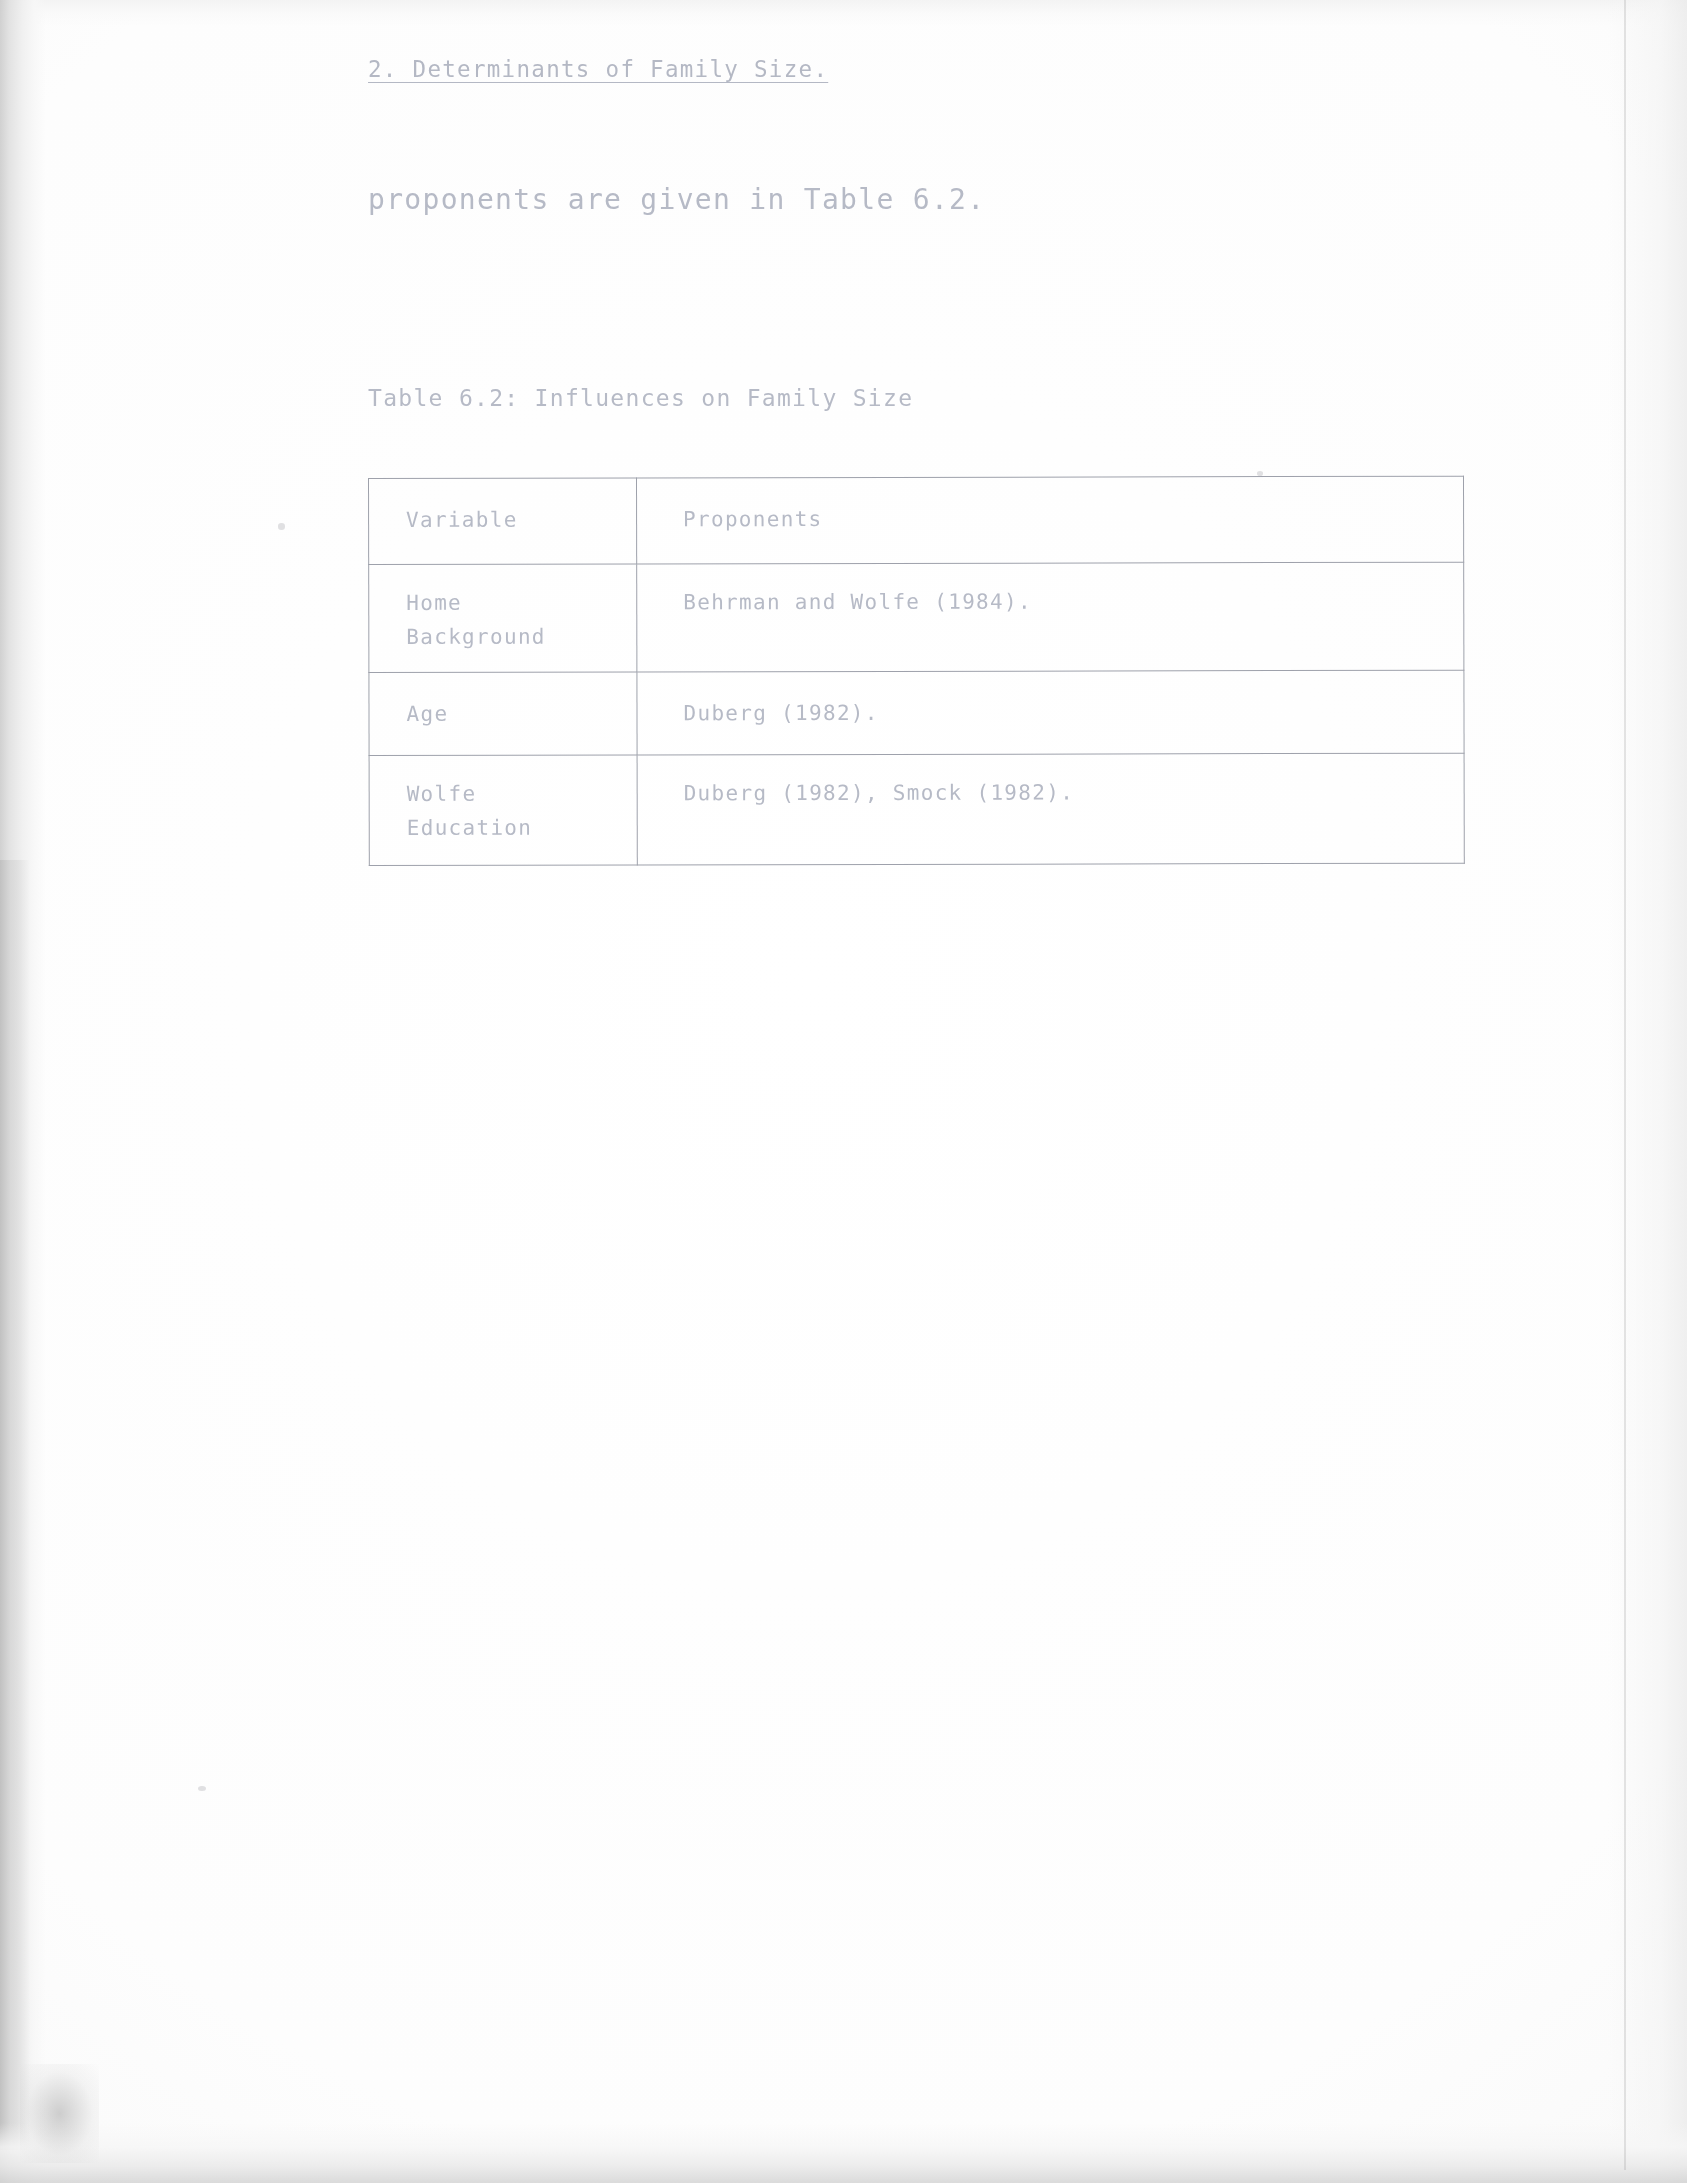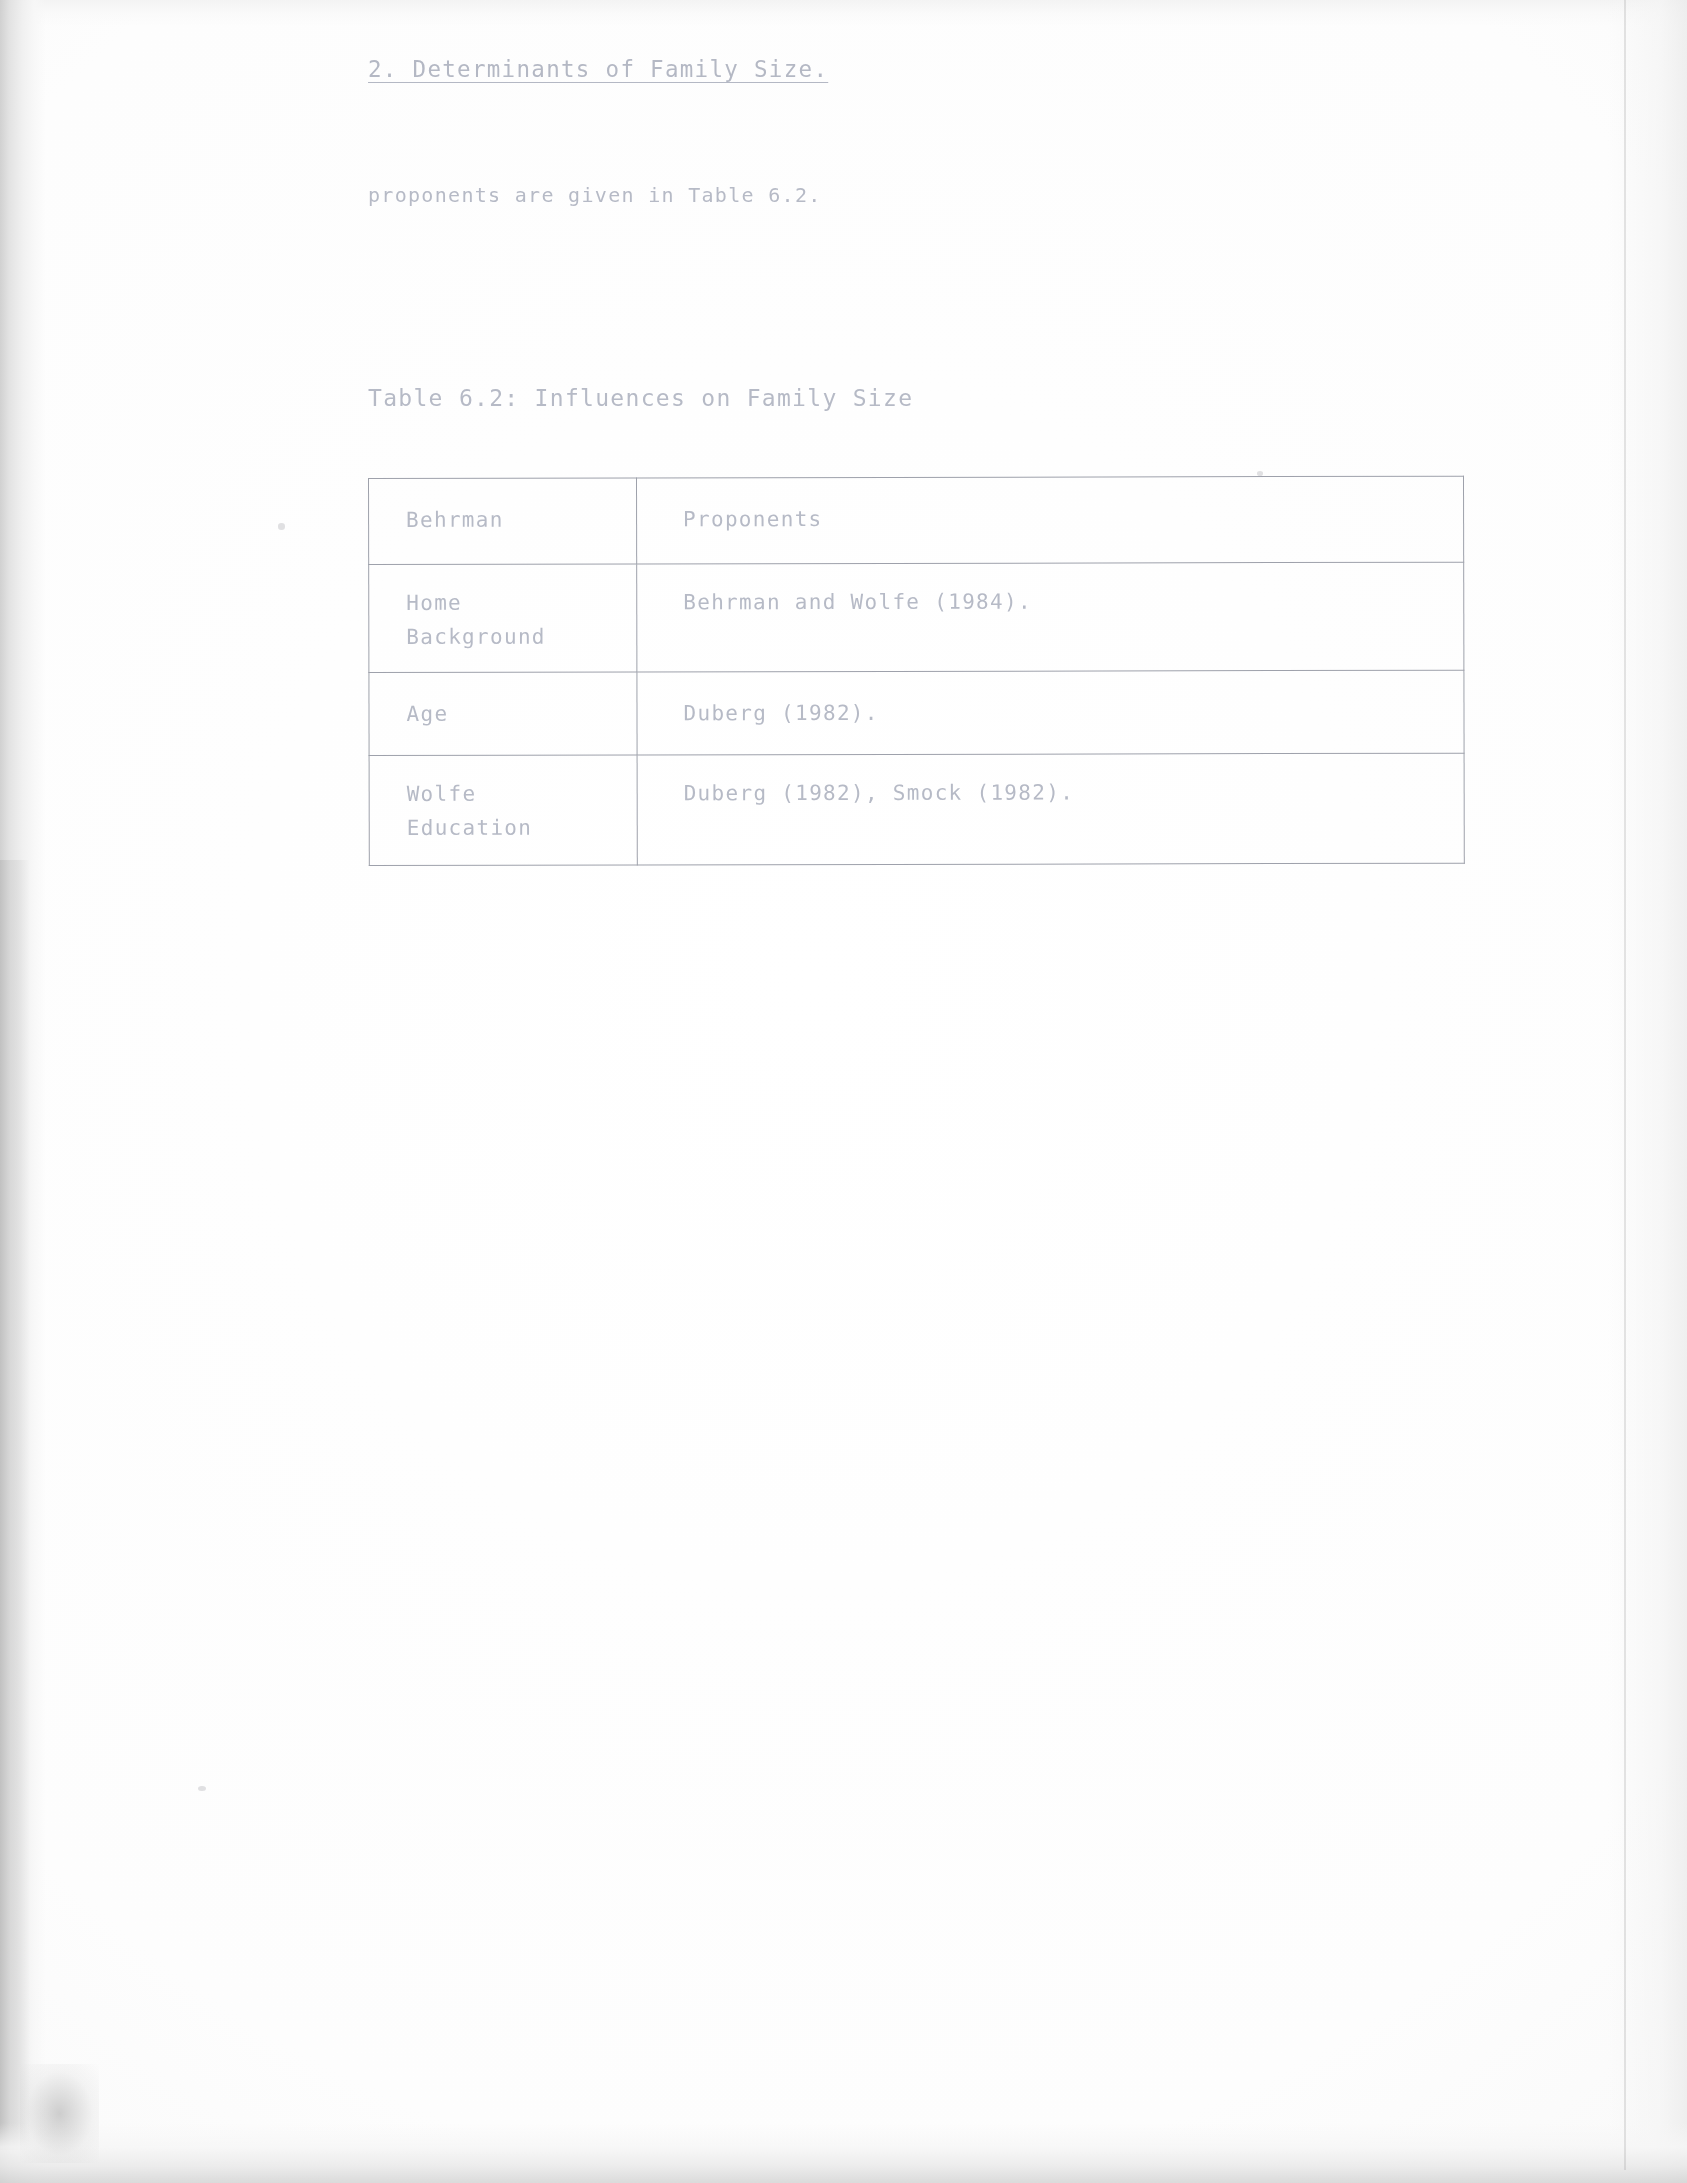--- a/index.html
+++ b/index.html
@@ -114,21 +114,21 @@
     top: 120px;
     font-size: 22.5px;
     letter-spacing: 1.3px;
     color: #b6bac6;
     white-space: nowrap;
   }
   .para-line2 {
     position: absolute;
     left: 368px;
     top: 183px;
-    font-size: 20px;
+    font-size: 28px;
     letter-spacing: 1.3px;
     color: #b6bac6;
     white-space: nowrap;
   }
 
   .table-caption {
     position: absolute;
     left: 368px;
     top: 385px;
     font-size: 23px;
@@ -210,21 +210,21 @@
 
   <div class="para-line2">proponents are given in Table 6.2.</div>
 
   <div class="table-caption">Table 6.2: Influences on Family Size</div>
 
   <div class="tbl-wrap tbl-skew">
     <table class="doc-table">
       <tbody>
         <tr class="row-header">
           <td class="col-var">
-            <div class="cell-inner">Behrman</div>
+            <div class="cell-inner">Variable</div>
           </td>
           <td class="col-prop">
             <div class="cell-inner prop">Proponents</div>
           </td>
         </tr>
         <tr class="row-h2">
           <td class="col-var">
             <div class="cell-inner">Home
 Background</div>
           </td>

